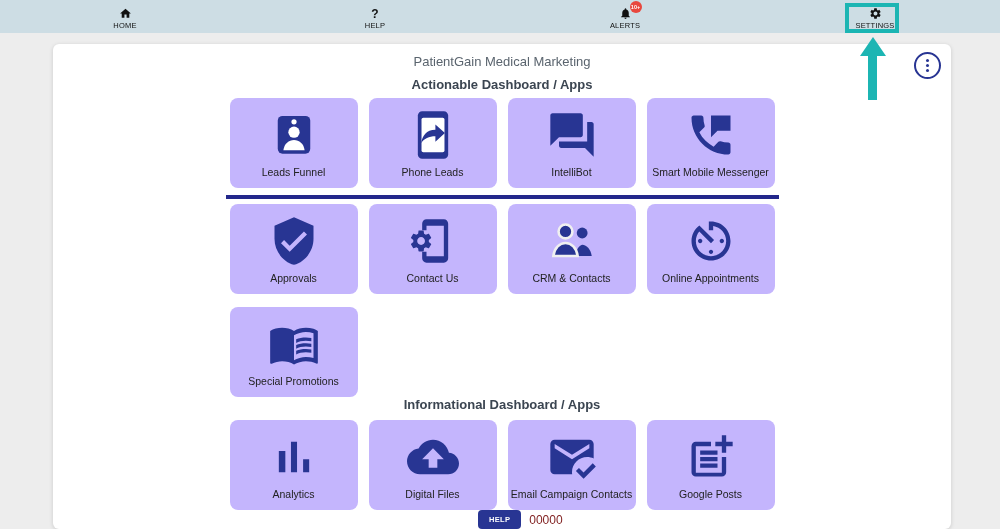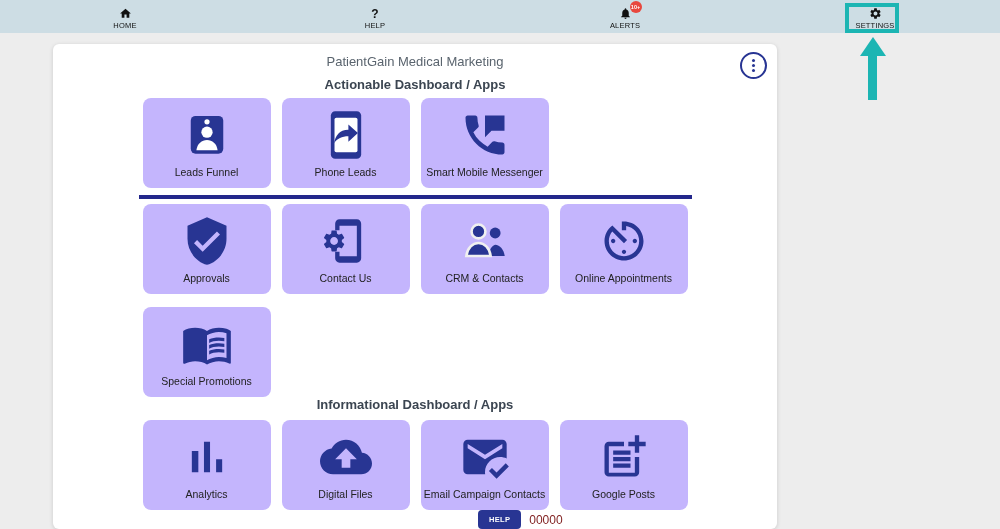--- a/index.html
+++ b/index.html
@@ -34,21 +34,21 @@
   
   .pointer-arrow { position:absolute; left:859px; top:37px; width:27px; z-index:7; }
   .arrow-head {
     width:0; height:0; margin:0 auto;
     border-left:13.5px solid transparent; border-right:13.5px solid transparent;
     border-bottom:19px solid #1cb5b3;
   }
   .arrow-shaft { width:9px; height:44px; background:#1cb5b3; margin:0 auto; }
   
   .card {
-    position:absolute; left:53px; top:44px; width:724px; height:485px;
+    position:absolute; left:53px; top:44px; width:898px; height:485px;
     background:#fff; border-radius:6px; box-shadow:0 1px 4px rgba(0,0,0,.15);
     overflow:hidden;
   }
   .page-title { text-align:center; margin-top:10px; font-size:13px; color:#5a646e; height:15px; }
   .section-heading {
     text-align:center; font-size:13px; font-weight:bold; color:#3b4551; height:15px;
   }
   .section-heading.first { margin-top:8px; }
   .section-heading.second { margin-top:0; }
   .kebab-btn {
@@ -149,20 +149,28 @@
             <path fill="#283593" d="M17 1H7c-1.1 0-2 .9-2 2v18c0 1.1.9 2 2 2h10c1.1 0 2-.9 2-2V3c0-1.1-.9-2-2-2z"></path>
             <rect x="6.7" y="4" width="10.6" height="16" rx="0.8" fill="#fff"></rect>
             <path fill="#283593" d="M13.1 9.6V7.1l4.4 4-4.4 4v-2.5c-3 0-5.1 1-6.6 3.2.6-3.3 2.4-6.2 6.6-6.2z"></path>
           </svg>
         </span>
     <span class="tile-label">Phone Leads</span>
   </div>
       <div class="tile">
     <span class="tile-icon">
           <svg viewBox="0 0 24 24">
+            <path fill="#283593" d="M21 6h-2v9H6v2c0 .55.45 1 1 1h11l4 4V7c0-.55-.45-1-1-1zM17 12V3c0-.55-.45-1-1-1H3c-.55 0-1 .45-1 1v14l4-4h10c.55 0 1-.45 1-1z"></path>
+          </svg>
+        </span>
+    <span class="tile-label">IntelliBot</span>
+  </div>
+      <div class="tile">
+    <span class="tile-icon">
+          <svg viewBox="0 0 24 24">
             <path fill="#283593" d="M20 15.5c-1.25 0-2.45-.2-3.57-.57-.35-.11-.74-.03-1.02.24l-2.2 2.2c-2.83-1.44-5.15-3.75-6.59-6.59l2.2-2.21c.28-.26.36-.65.25-1C8.7 6.45 8.5 5.25 8.5 4c0-.55-.45-1-1-1H4c-.55 0-1 .45-1 1 0 9.39 7.61 17 17 17 .55 0 1-.45 1-1v-3.5c0-.55-.45-1-1-1zM12 3v10l3-3h6V3h-9z"></path>
           </svg>
         </span>
     <span class="tile-label">Smart Mobile Messenger</span>
   </div>
     </div>
   <div class="separator"></div>
   <div class="grid after-sep">
       <div class="tile">
     <span class="tile-icon">

